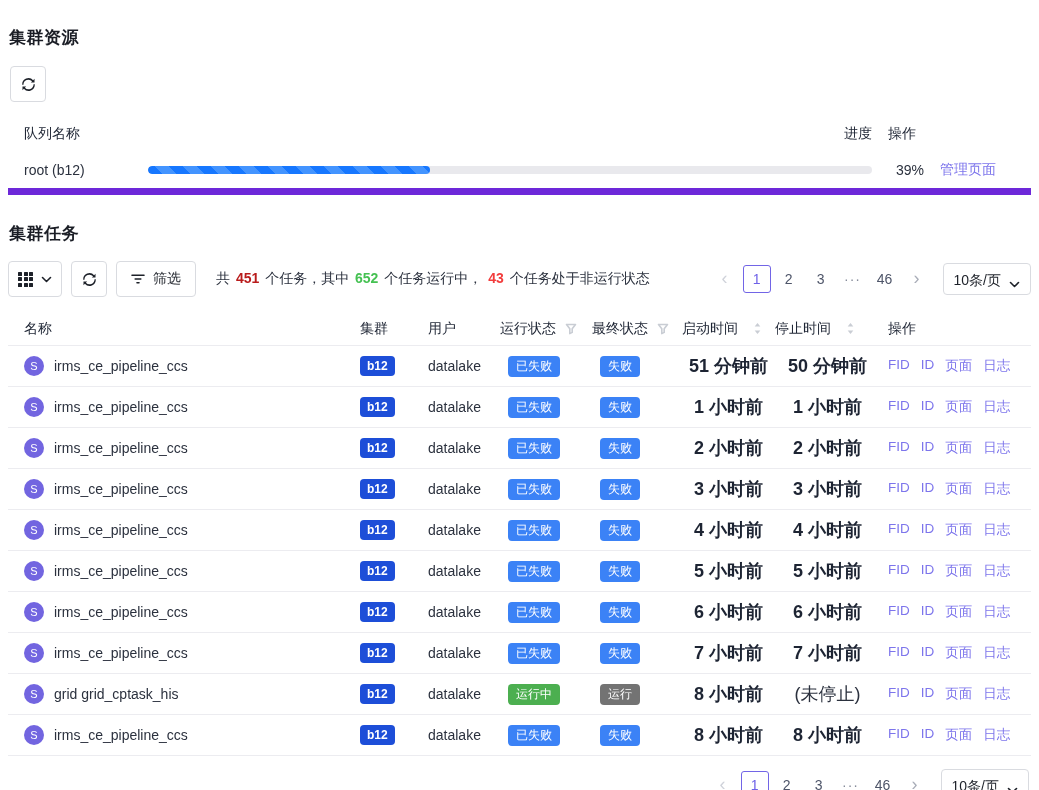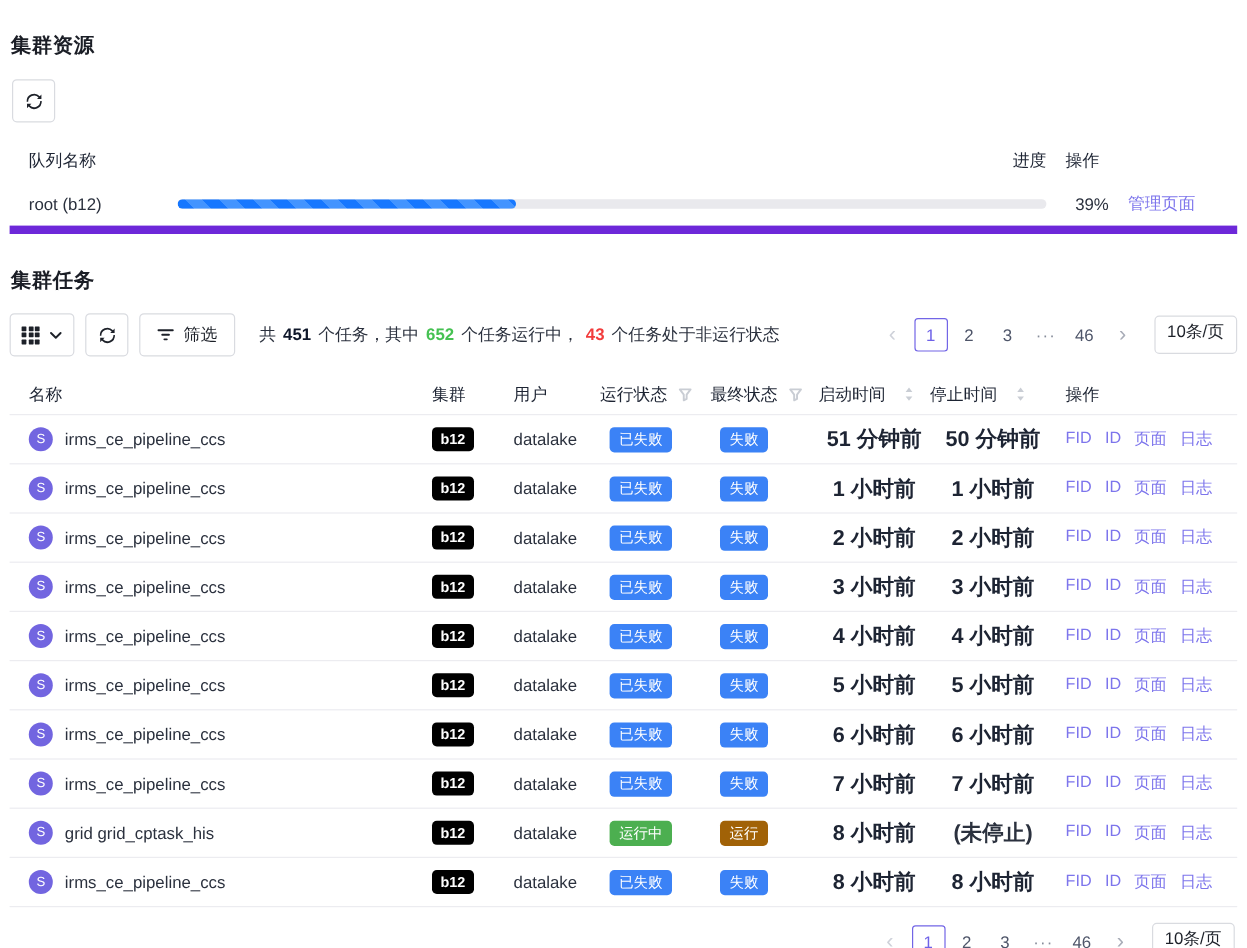--- a/index.html
+++ b/index.html
@@ -35,59 +35,59 @@
   .cell-action { padding-left: 16px; }
   .progress-track { height: 8px; width: 100%; background: #e9e9ed; border-radius: 4px; overflow: hidden; }
   .progress-fill { height: 100%; border-radius: 4px;
     background: repeating-linear-gradient(45deg, #1677ff 0 10px, #4394ff 10px 20px); }
   a.link { color: #7d75ec; text-decoration: none; cursor: pointer; }
 
   
   .toolbar { margin-top: 16px; display: flex; align-items: center; gap: 9px; }
   .summary { margin-left: 11px; color: #2b313e; white-space: nowrap; }
   .summary .num { font-weight: 700; margin: 0 2px; }
-  .num.blue { color: #0f172a; }
+  .num.blue { color: #b91c1c; }
   .num.green { color: #45c152; }
   .num.red { color: #f23c3c; }
 
   
   .pagination { display: flex; align-items: center; gap: 4px; }
   .toolbar .pagination { margin-left: auto; }
   .pg-btn { min-width: 28px; height: 28px; display: inline-flex; align-items: center; justify-content: center;
     border-radius: 3px; color: #4e5569; cursor: pointer; font-size: 14px; }
   .pg-btn.active { border: 1px solid #7265e6; color: #6e61e8; background: #fff; }
   .pg-chev { font-size: 18px; line-height: 1; padding-bottom: 2px; }
   .pg-chev.prev { color: #cfd2da; }
   .pg-chev.next { color: #a9adb8; }
   .pg-ellipsis { color: #868c9a; letter-spacing: 1px; }
-  .page-size { margin-left: 8px; height: 32px; display: inline-flex; align-items: center; gap: 8px;
-    border: 1px solid #d9dbe0; border-radius: 4px; padding: 4px 10px; color: #1d2129; cursor: pointer; background: #fff; flex-direction: column; }
+  .page-size { margin-left: 8px; height: 32px; display: inline-flex; align-items: flex-end; gap: 8px;
+    border: 1px solid #d9dbe0; border-radius: 4px; padding: 4px 10px; color: #1d2129; cursor: pointer; background: #fff; }
   .bottom-bar { display: flex; justify-content: flex-end; margin-top: 13px; padding-right: 2px; }
 
   
   .task-table { margin-top: 15px; }
   .task-header, .task-row { display: grid; grid-template-columns: 352px 68px 72px 92px 90px 93px 105px 1fr; align-items: center; }
   .task-header { height: 34px; font-weight: 500; color: #1d2433; border-bottom: 1px solid #ececf0; }
   .task-row { height: 41px; border-bottom: 1px solid #ececf0; }
   .hcell.with-icon { display: inline-flex; align-items: center; gap: 9px; }
   .hcell.sortable { gap: 15px; }
   .pl16 { padding-left: 16px; }
   .pl8 { padding-left: 8px; }
 
   .name-cell { display: flex; align-items: center; gap: 10px; padding-left: 16px; }
   .avatar { width: 20px; height: 20px; border-radius: 50%; background: #7265e0; color: #fff;
     display: inline-flex; align-items: center; justify-content: center; font-size: 11px; flex: 0 0 20px; }
-  .cluster-badge { display: inline-block; background: #000000; color: #fff; font-size: 12px; font-weight: 700;
+  .cluster-badge { display: inline-block; background: #1d4ed8; color: #fff; font-size: 12px; font-weight: 700;
     padding: 2px 7px; border-radius: 4px; line-height: 16px; }
   .badge { display: inline-block; color: #fff; font-size: 12px; padding: 2.5px 8px; border-radius: 4px; line-height: 16px; }
   .badge.danger { background: #3b82f6; }
   .badge.success { background: #4caf50; }
-  .badge.info { background: #a16207; }
+  .badge.info { background: #737373; }
   .time-cell { text-align: center; font-weight: 700; font-size: 18px; color: #1d2433; }
-  .time-cell.plain { font-weight: 700; color: #2b313e; }
+  .time-cell.plain { font-weight: 400; color: #2b313e; }
   .action-cell { padding-left: 8px; display: flex; gap: 11px; }
   .action-cell a { color: #7d75ec; text-decoration: none; font-size: 13.5px; cursor: pointer; }
 
   svg.stroke-ic { stroke: #1d2129; fill: none; stroke-width: 1.6; stroke-linecap: round; stroke-linejoin: round; }
   svg.muted { stroke: #c9cdd4; }
 </style>
 </head>
 <body>
 
 <div class="page">

